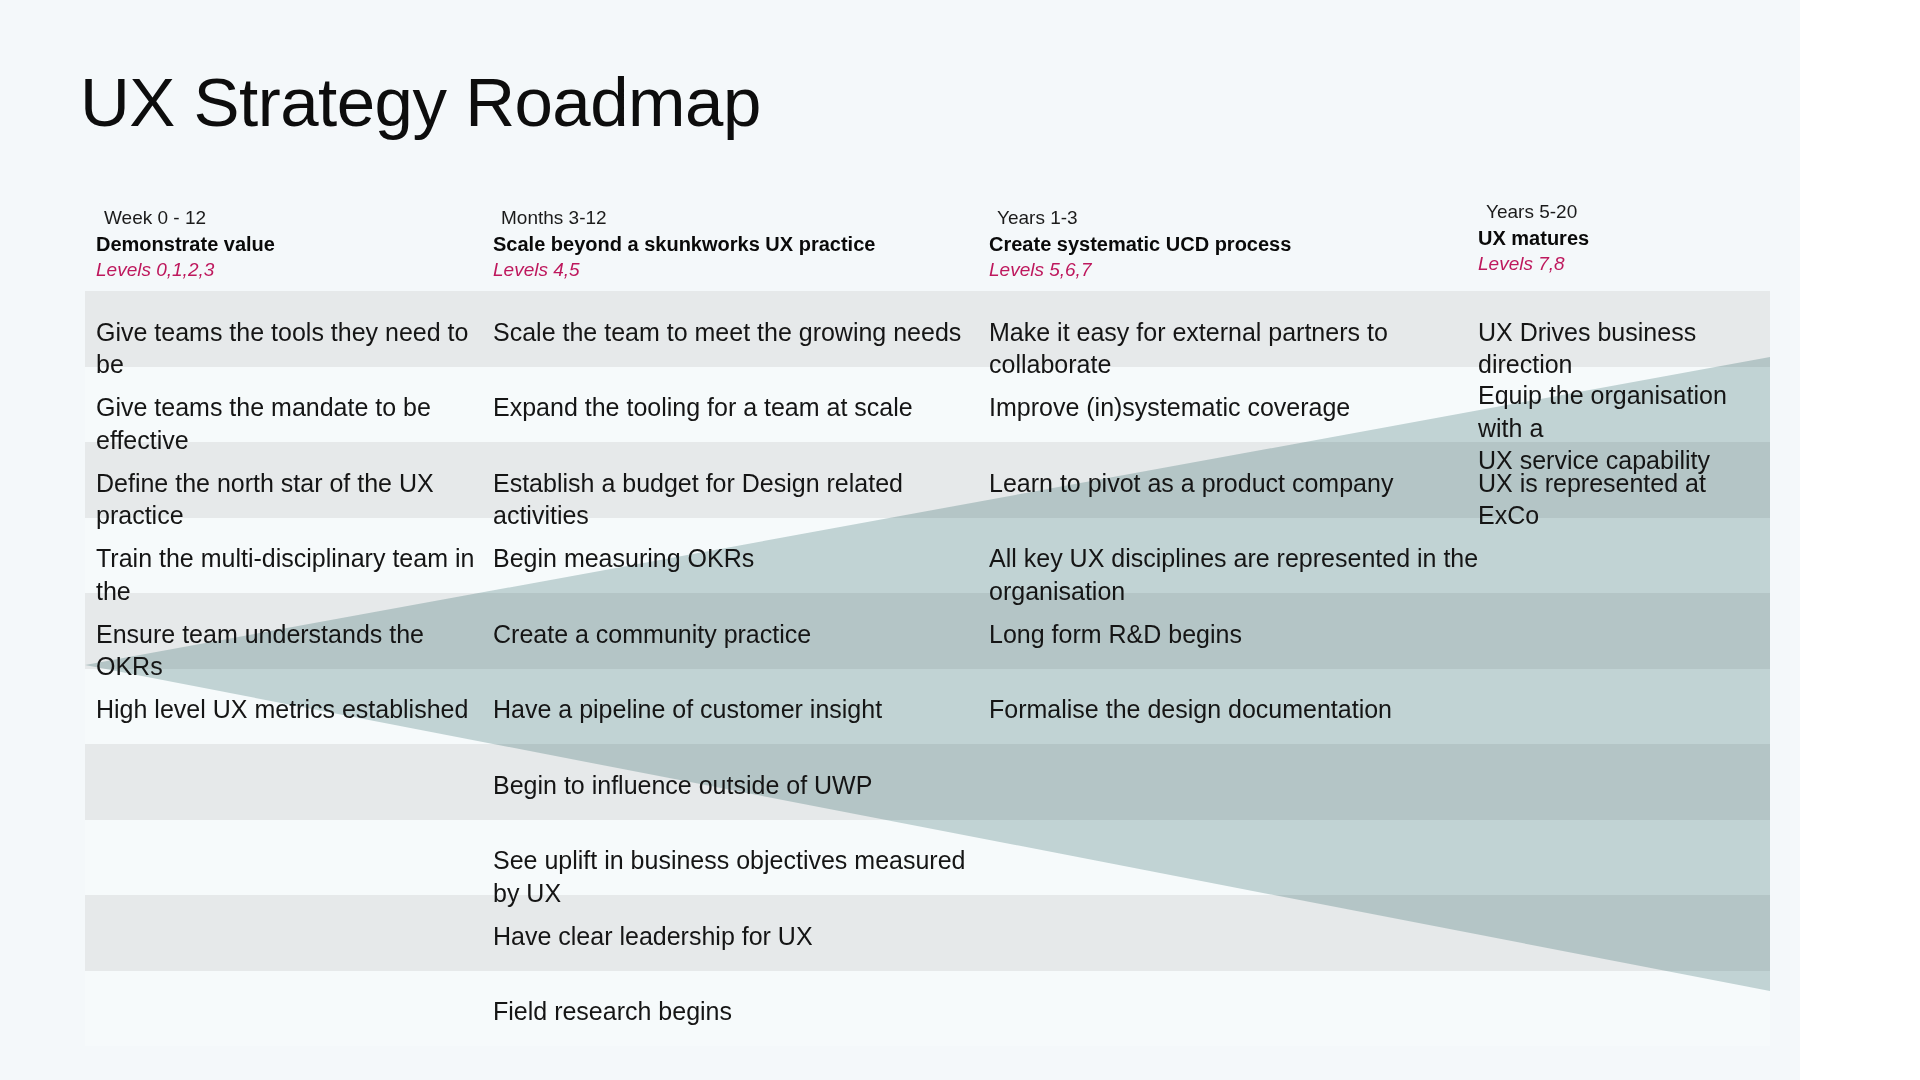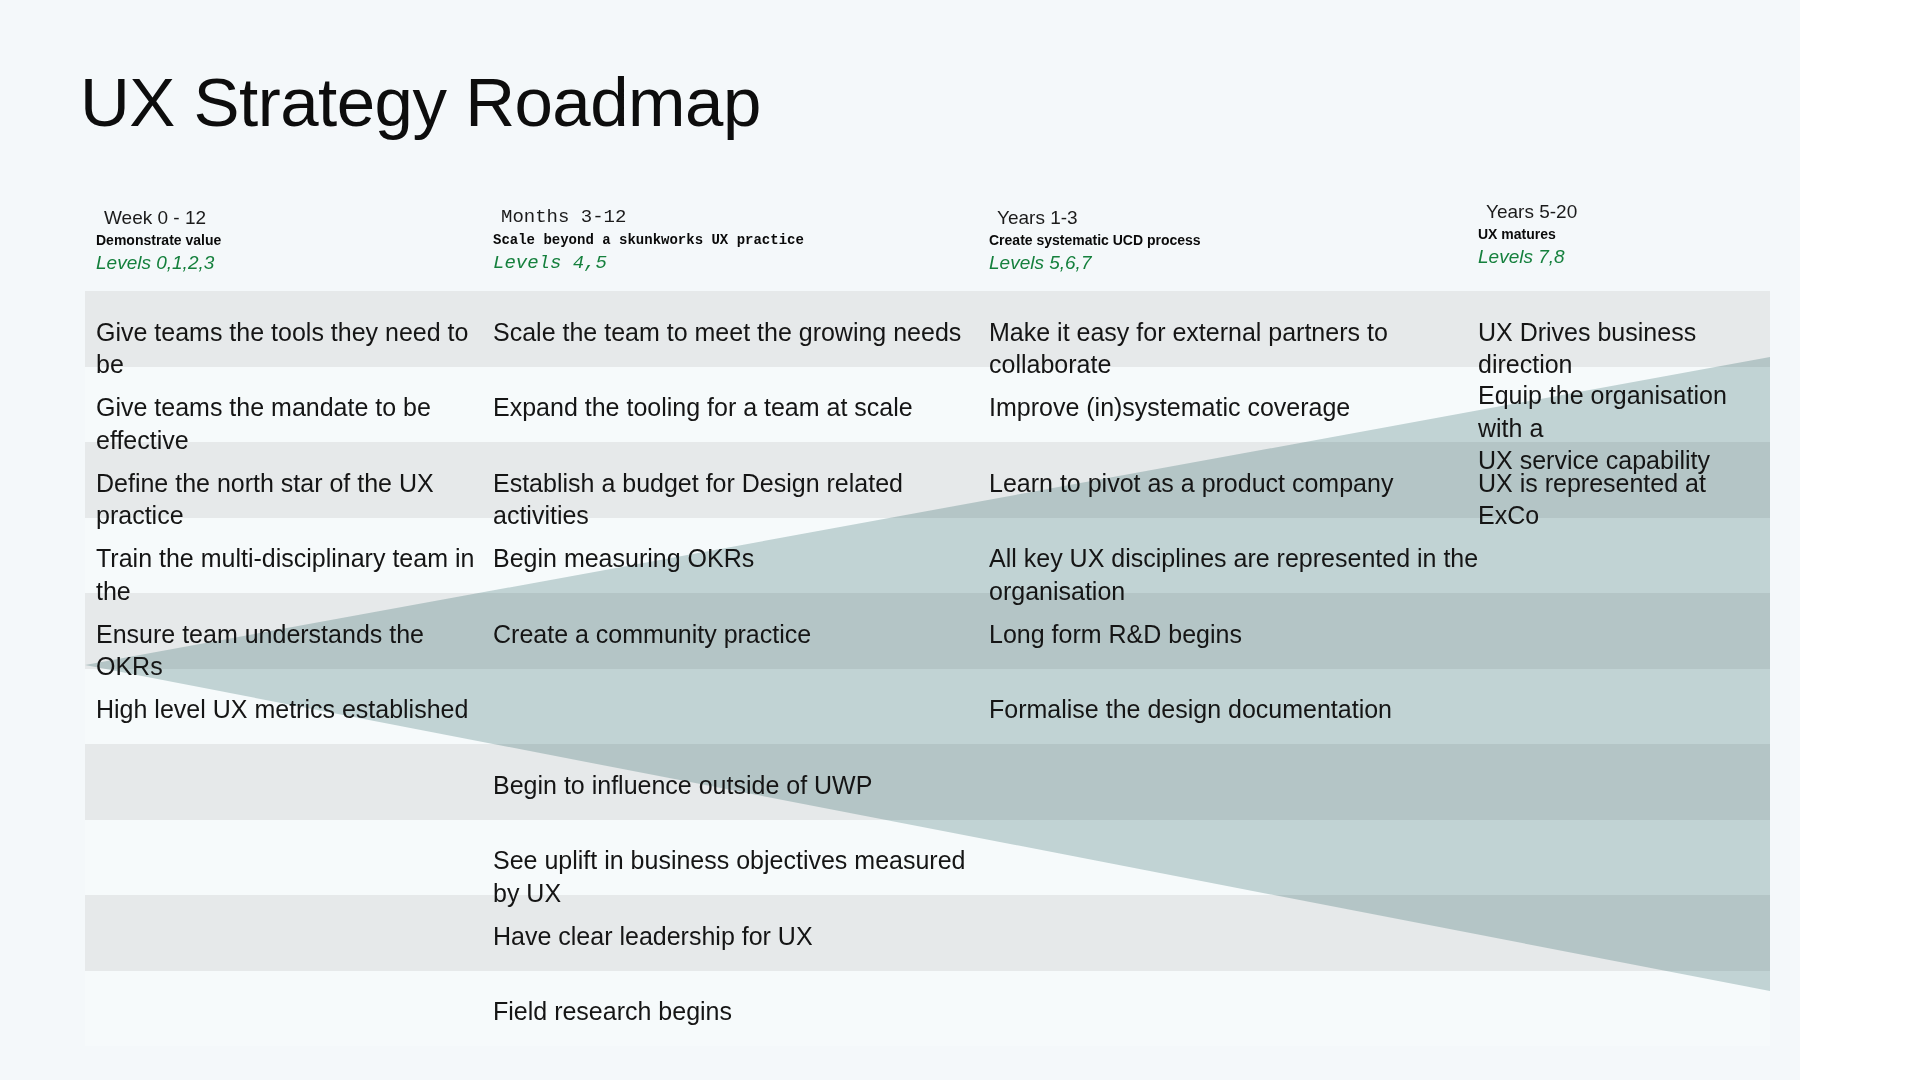--- a/index.html
+++ b/index.html
@@ -61,37 +61,37 @@
     top: 202px;
   }
   .col-head .ch-period {
     font-size: 19px;
     color: #1b1b1b;
     line-height: 1.34;
     white-space: nowrap;
     margin-left: 8px;
   }
   .col-head .ch-title {
-    font-size: 14px;
+    font-size: 20px;
     font-weight: bold;
     color: #0a0a0a;
     line-height: 1.30;
     white-space: nowrap;
     margin-top: 1px;
   }
   .col-head .ch-levels {
     font-size: 19px;
     font-style: italic;
-    color: #15803d;
+    color: #be185d;
     line-height: 1.30;
     white-space: nowrap;
     margin-top: 1px;
   }
   #col-head-0 { left: 96px; top: 205px; }
-  #col-head-1 { left: 493px; top: 205px; font-family: Liberation Mono, monospace; }
+  #col-head-1 { left: 493px; top: 205px; }
   #col-head-2 { left: 989px; top: 205px; }
   #col-head-3 { left: 1478px; top: 199px; }
 
   
   #bands {
     position: absolute;
     left: 85px;
     top: 291px;
     width: 1685px;
     height: 760px;
@@ -195,20 +195,21 @@
         <div class="cell c0" style="top: 391.25px;">Give teams the mandate to be effective</div>
         <div class="cell c0" style="top: 466.75px;">Define the north star of the UX practice</div>
         <div class="cell c0" style="top: 542.25px;">Train the multi-disciplinary team in the</div>
         <div class="cell c0" style="top: 617.75px;">Ensure team understands the OKRs</div>
         <div class="cell c0" style="top: 693.25px;">High level UX metrics established</div>
         <div class="cell c1" style="top: 315.75px;">Scale the team to meet the growing needs</div>
         <div class="cell c1" style="top: 391.25px;">Expand the tooling for a team at scale</div>
         <div class="cell c1" style="top: 466.75px;">Establish a budget for Design related activities</div>
         <div class="cell c1" style="top: 542.25px;">Begin measuring OKRs</div>
         <div class="cell c1" style="top: 617.75px;">Create a community practice</div>
+        <div class="cell c1" style="top: 693.25px;">Have a pipeline of customer insight</div>
         <div class="cell c1" style="top: 768.75px;">Begin to influence outside of UWP</div>
         <div class="cell c1" style="top: 844.25px;">See uplift in business objectives measured by UX</div>
         <div class="cell c1" style="top: 919.75px;">Have clear leadership for UX</div>
         <div class="cell c1" style="top: 995.25px;">Field research begins</div>
         <div class="cell c2" style="top: 315.75px;">Make it easy for external partners to collaborate</div>
         <div class="cell c2" style="top: 391.25px;">Improve (in)systematic coverage</div>
         <div class="cell c2" style="top: 466.75px;">Learn to pivot as a product company</div>
         <div class="cell c2" style="top: 542.25px;">All key UX disciplines are represented in the organisation</div>
         <div class="cell c2" style="top: 617.75px;">Long form R&amp;D begins</div>
         <div class="cell c2" style="top: 693.25px;">Formalise the design documentation</div>

